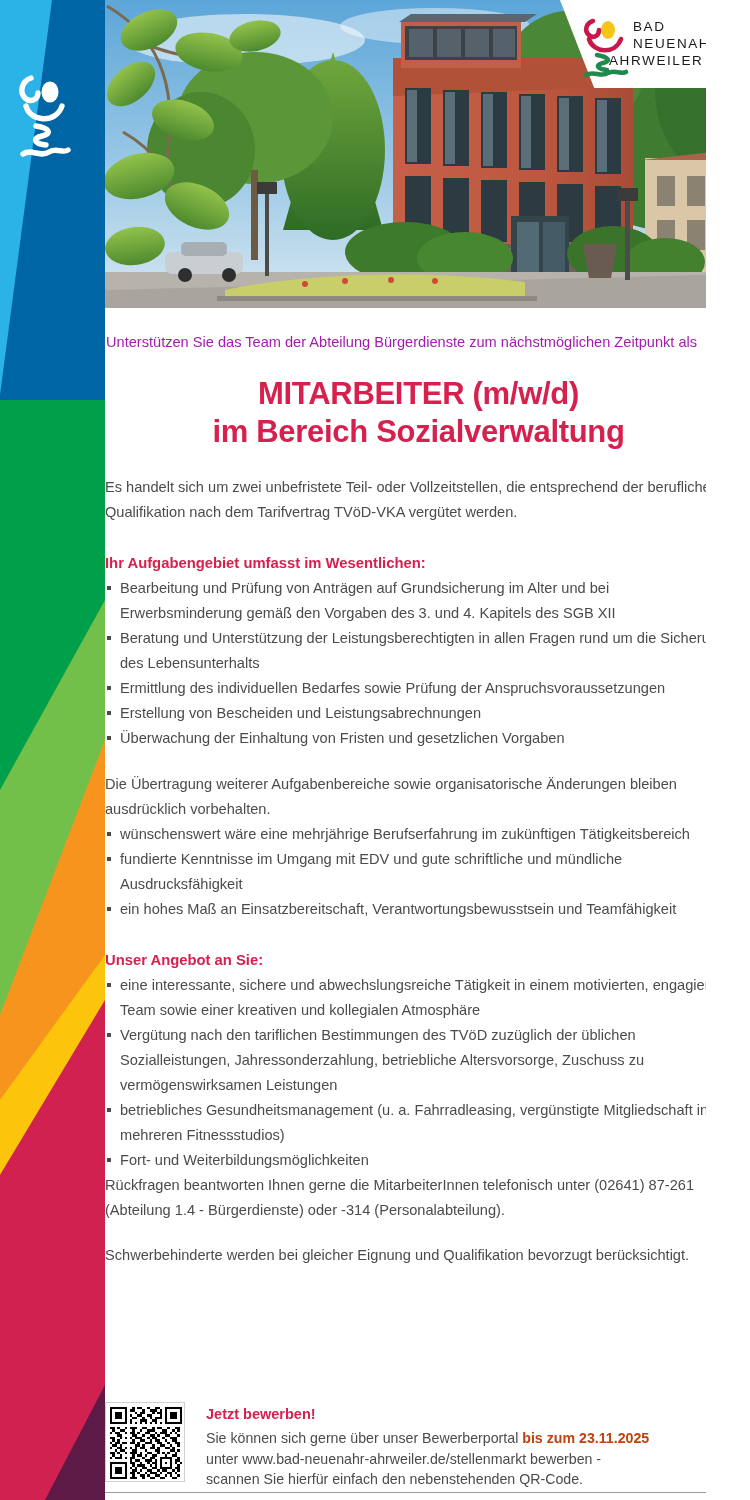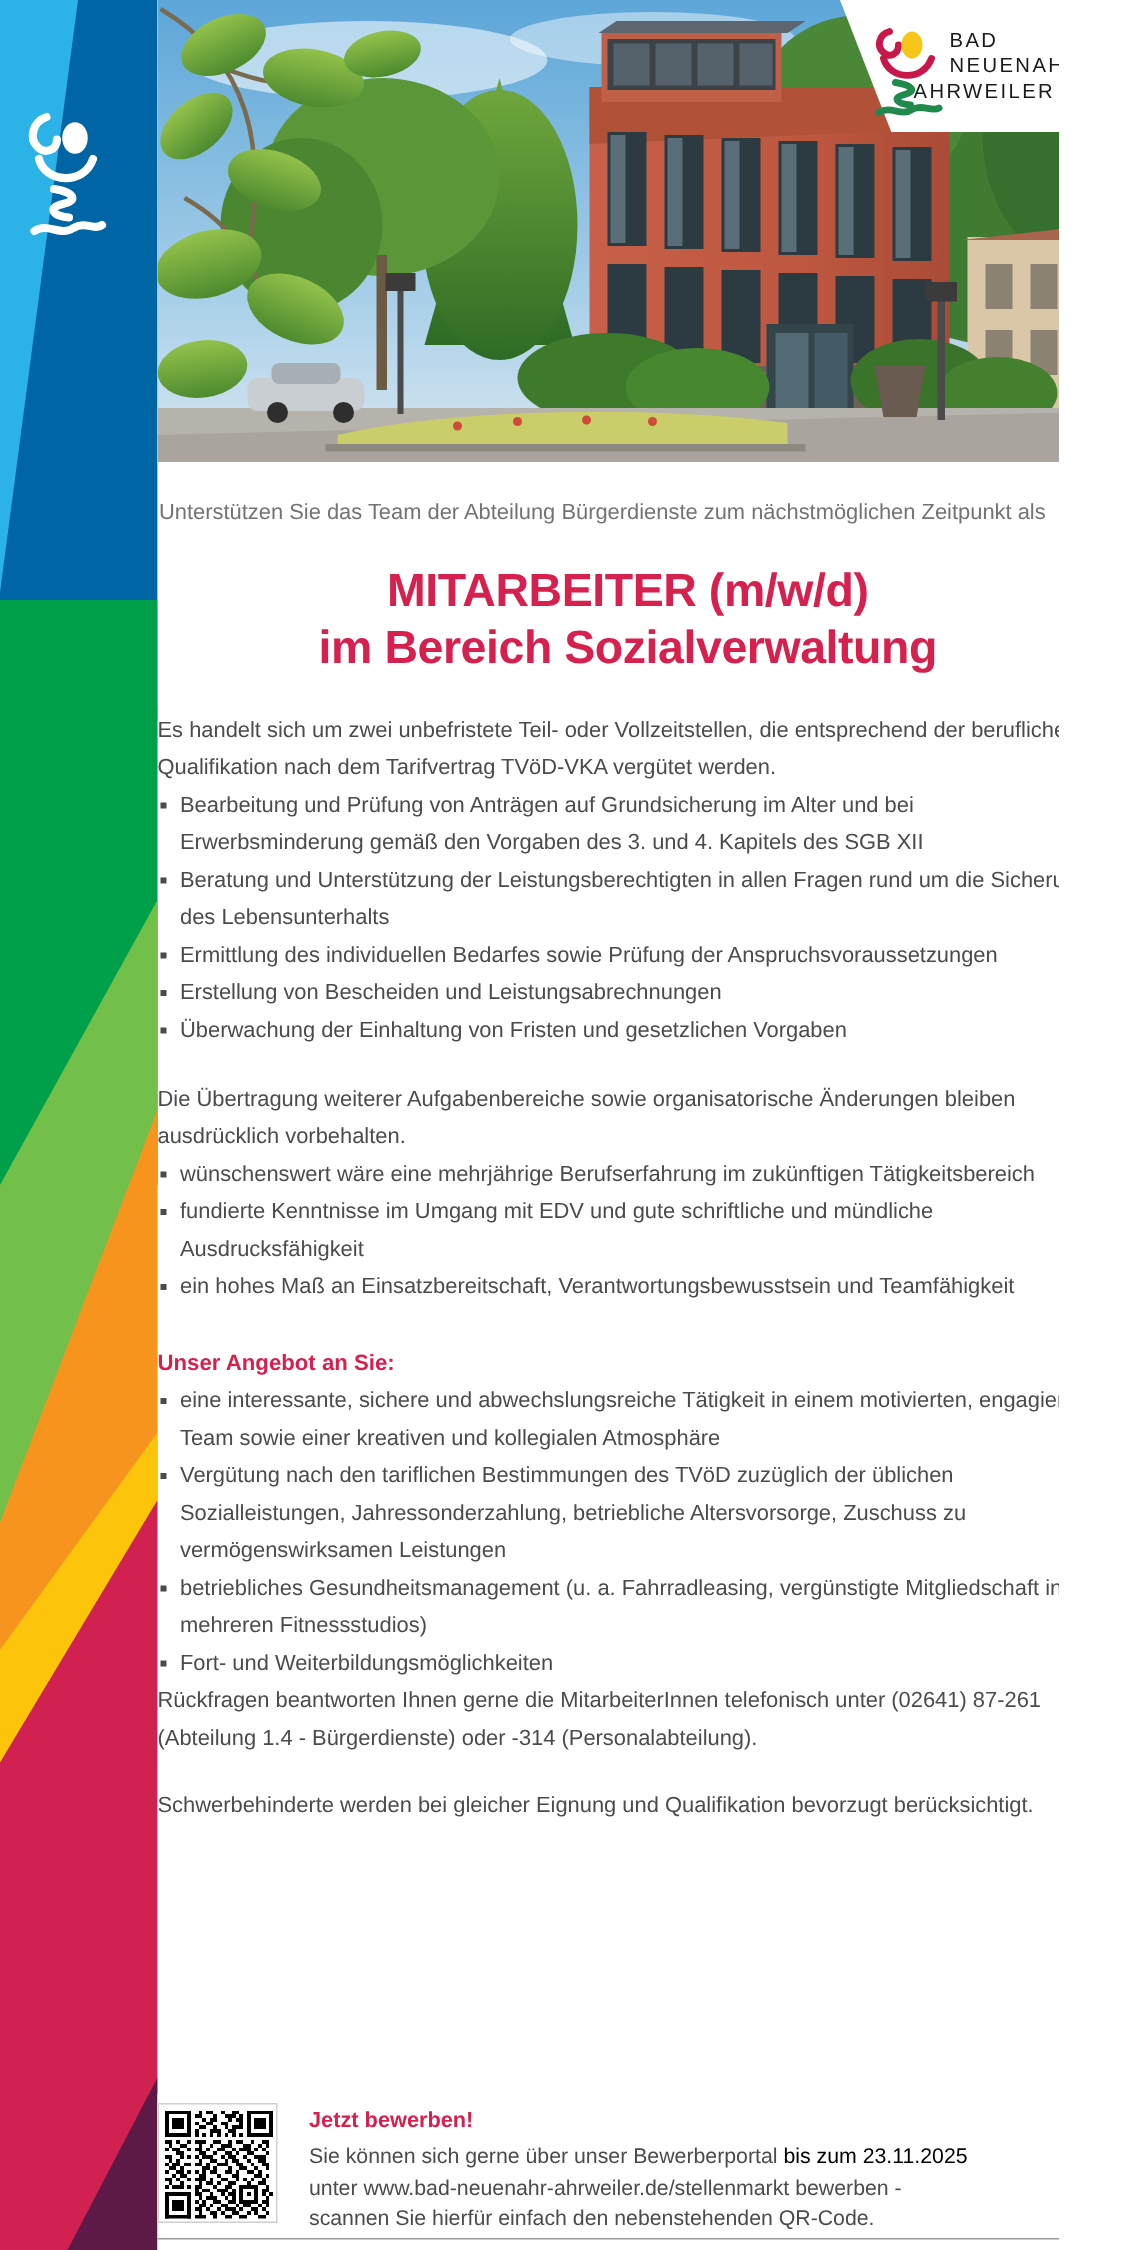--- a/index.html
+++ b/index.html
@@ -71,21 +71,21 @@
   #content {
     position: absolute;
     left: 105px; top: 308px;
     width: 645px;
     padding: 22px 18px 0 0;
     color: #4b4b4b;
   }
   .intro {
     font-size: 14.6px;
     line-height: 24px;
-    color: #737373;
+    color: #a21caf;
     padding-left: 1px;
   }
   .title {
     text-align: center;
     color: #D6214F;
     font-weight: bold;
     font-size: 31px;
     line-height: 38px;
     letter-spacing: -0.3px;
     margin-top: 21px;
@@ -157,21 +157,21 @@
     font-weight: bold;
     font-size: 14.5px;
     line-height: 20px;
     margin-bottom: 4px;
   }
   #apply .apply-line {
     font-size: 14.2px;
     line-height: 20.5px;
     color: #4b4b4b;
   }
-  #apply .apply-line b { font-weight: normal; color: #000000; }
+  #apply .apply-line b { font-weight: bold; color: #c2410c; }
   #bottom-rule {
     position: absolute;
     left: 105px; top: 1492px;
     width: 640px; height: 1px;
     background: #9a9a9a;
   }
 </style>
 </head>
 <body>
 
@@ -372,20 +372,21 @@
 
     <div class="intro">Unterstützen Sie das Team der Abteilung Bürgerdienste zum nächstmöglichen Zeitpunkt als</div>
 
     <div class="title">
       <span>MITARBEITER (m/w/d)</span>
       <span class="l2">im Bereich Sozialverwaltung</span>
     </div>
 
     <div class="lead">Es handelt sich um zwei unbefristete Teil- oder Vollzeitstellen, die entsprechend der beruflichen Qualifikation nach dem Tarifvertrag TVöD-VKA vergütet werden.</div>
 
+    <h2 class="sec">Ihr Aufgabengebiet umfasst im Wesentlichen:</h2>
     <ul class="bullets">
       <li>Bearbeitung und Prüfung von Anträgen auf Grundsicherung im Alter und bei Erwerbsminderung gemäß den Vorgaben des 3. und 4. Kapitels des SGB XII</li>
       <li>Beratung und Unterstützung der Leistungsberechtigten in allen Fragen rund um die Sicherung des Lebensunterhalts</li>
       <li>Ermittlung des individuellen Bedarfes sowie Prüfung der Anspruchsvoraussetzungen</li>
       <li>Erstellung von Bescheiden und Leistungsabrechnungen</li>
       <li>Überwachung der Einhaltung von Fristen und gesetzlichen Vorgaben</li>
     </ul>
     <p class="para">Die Übertragung weiterer Aufgabenbereiche sowie organisatorische Änderungen bleiben ausdrücklich vorbehalten.</p>
 
     <ul class="bullets">

